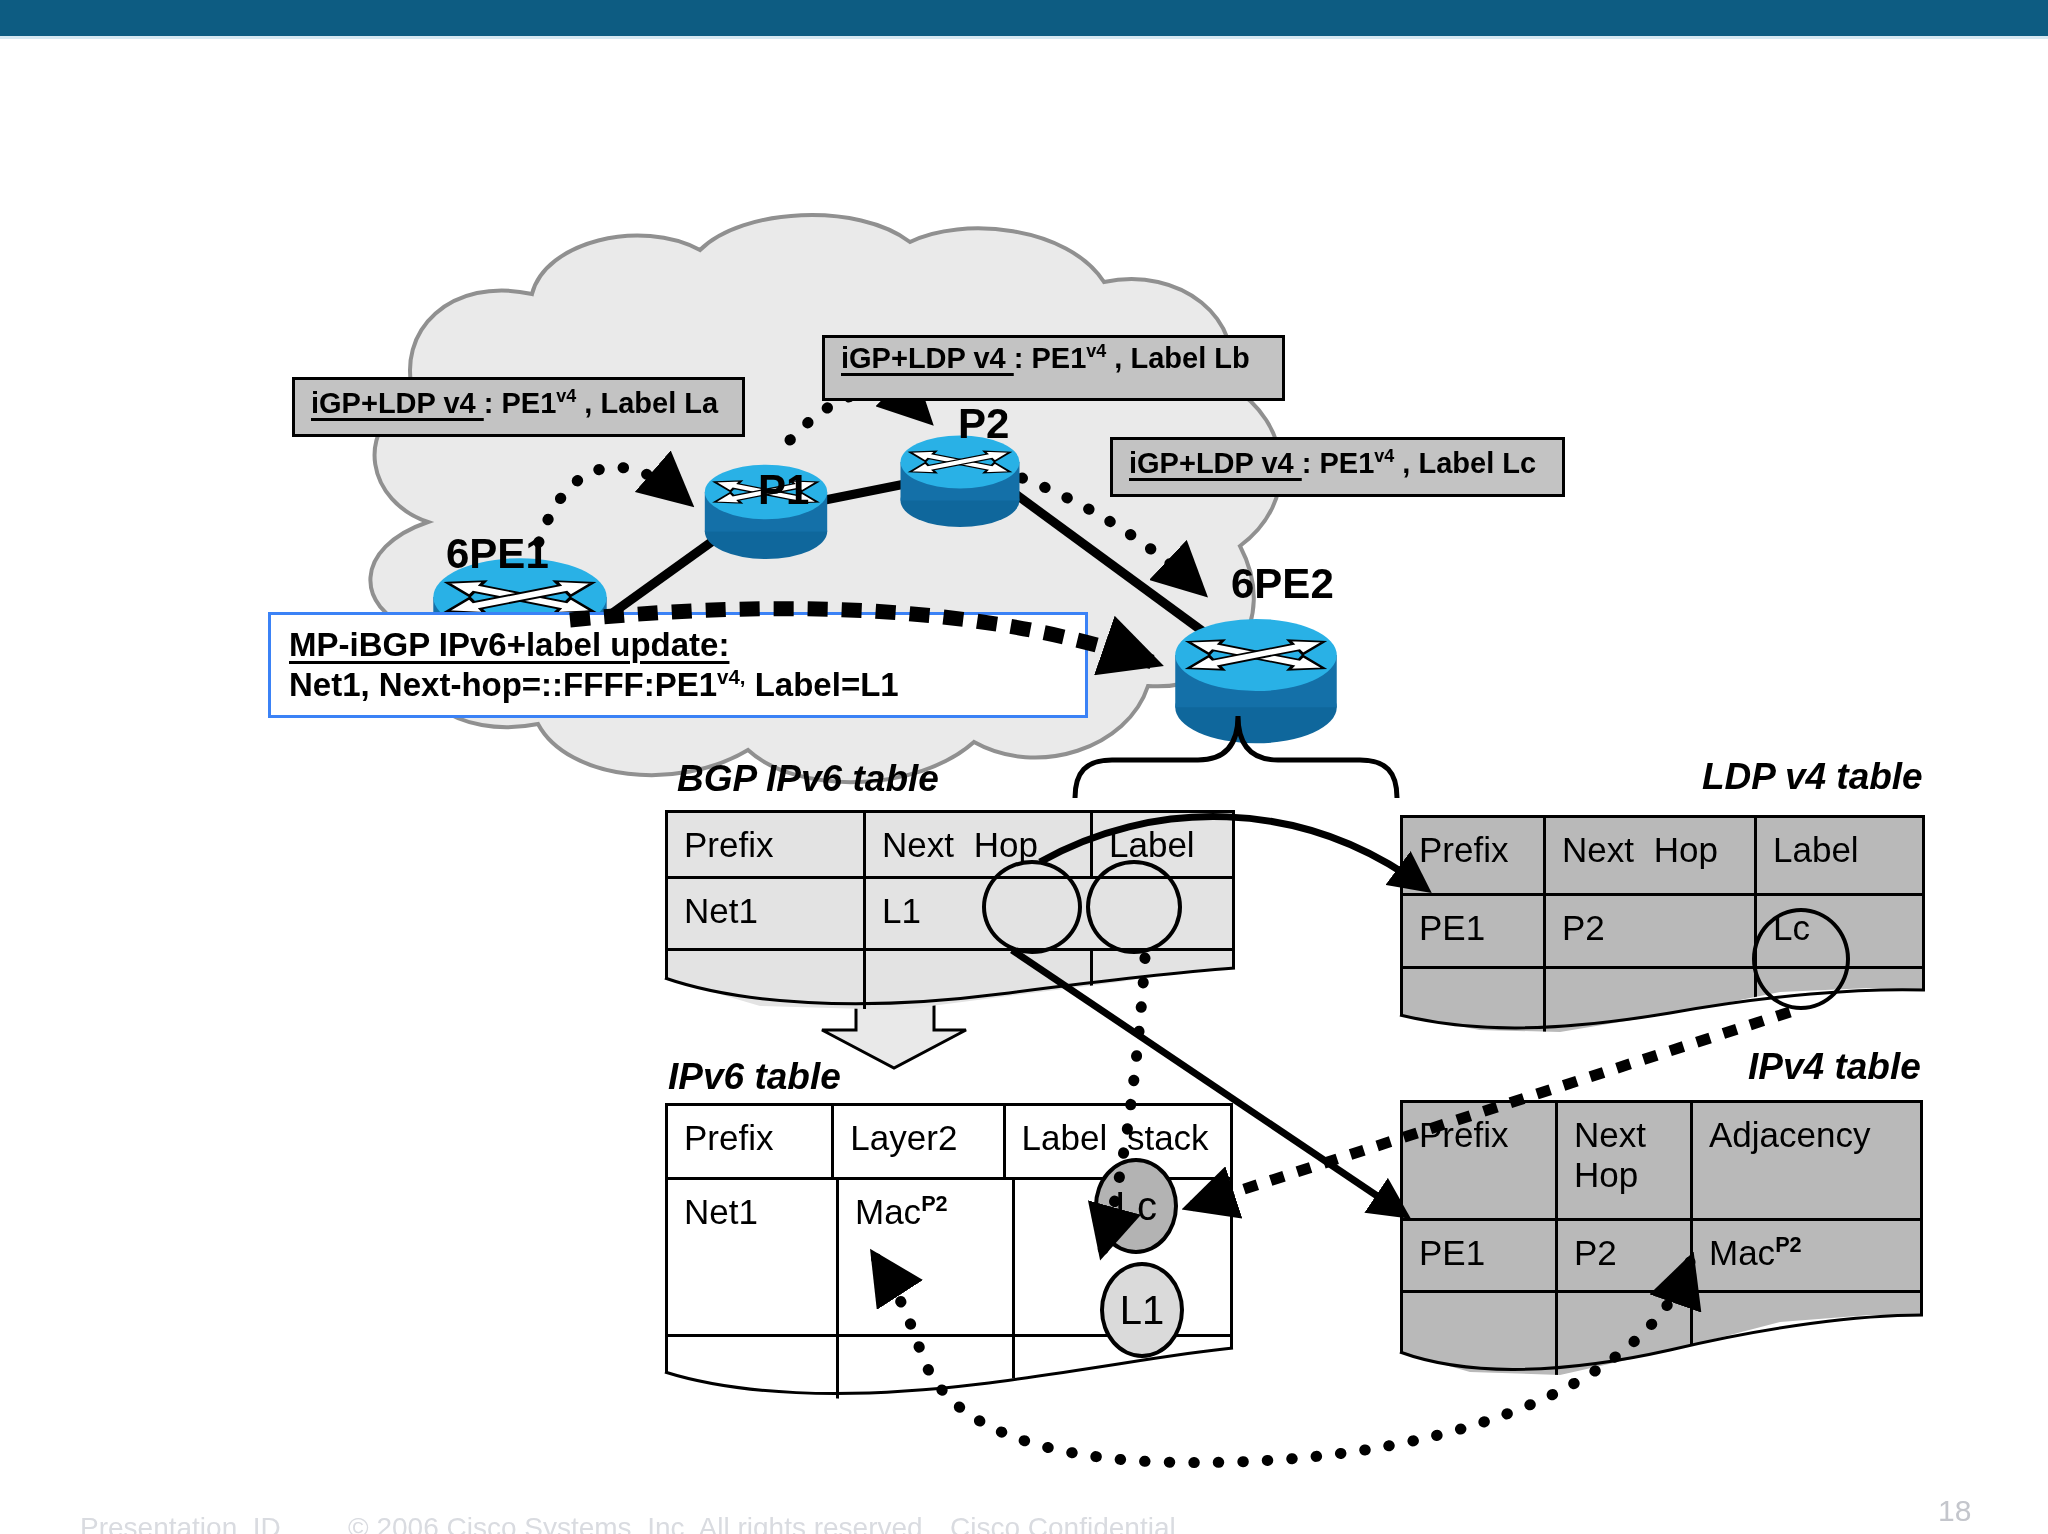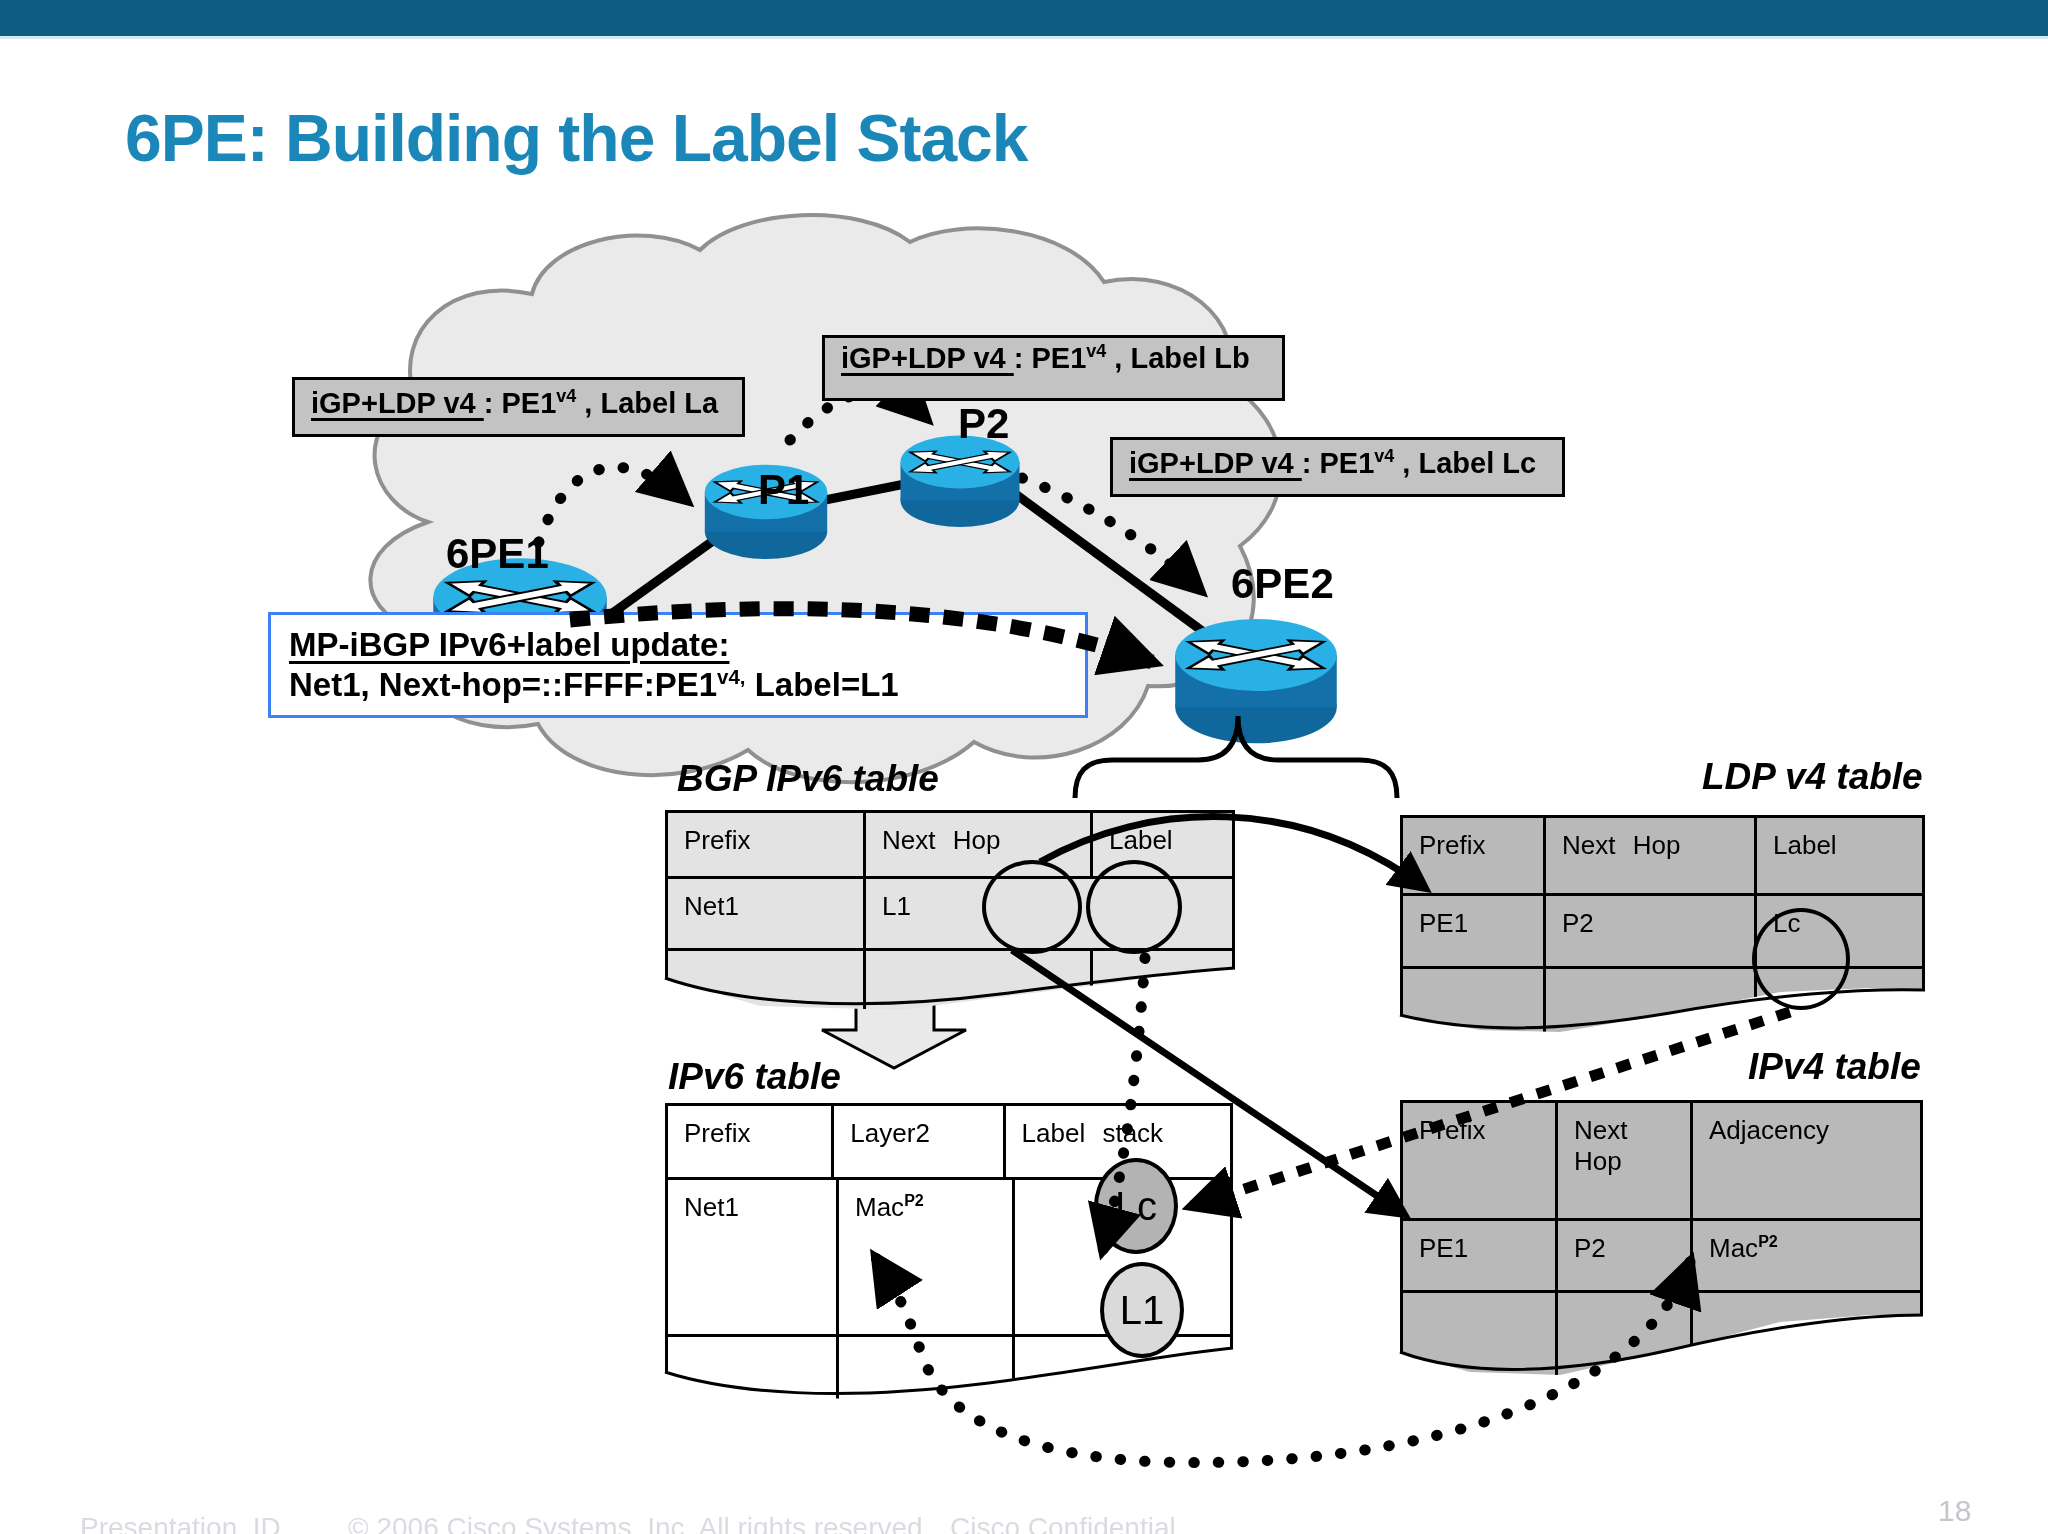--- a/index.html
+++ b/index.html
@@ -16,21 +16,21 @@
 
   .callout{position:absolute;background:#c3c3c3;border:3px solid #000;box-sizing:border-box;
            font-size:29px;font-weight:bold;padding:8px 0 0 16px;line-height:30px;overflow:hidden;}
   .update-box{position:absolute;left:268px;top:612px;width:820px;height:106px;background:#ffffff;border:3px solid #3b82f6;
            box-sizing:border-box;font-size:33px;font-weight:bold;padding:10px 0 0 18px;line-height:40px;}
   .u{text-decoration:underline;text-decoration-thickness:3px;text-underline-offset:5px;}
   sup{font-size:62%;font-weight:bold;vertical-align:super;line-height:0;}
 
   .tbl-title{position:absolute;font-size:37px;font-weight:bold;font-style:italic;white-space:nowrap;}
   .tbl{position:absolute;display:flex;flex-direction:column;box-sizing:border-box;
-       border:3px solid #000;border-bottom:0;font-size:26px;}
+       border:3px solid #000;border-bottom:0;font-size:35px;}
   .tr{display:flex;border-bottom:3px solid #000;box-sizing:border-box;flex:0 0 auto;}
   .tr.empty{border-bottom:0;flex:1 1 auto;}
   .td{box-sizing:border-box;border-right:3px solid #000;padding:12px 0 0 16px;overflow:hidden;}
   .td.last{border-right:0;}
   .th .td{word-spacing:10px;}
   .tbl.light{background:#e3e3e3;}
   .tbl.dark{background:#b9b9b9;}
   .tbl.white{background:#ffffff;}
 
   .circle{position:absolute;border:4px solid #000;border-radius:50%;box-sizing:border-box;}
@@ -38,21 +38,20 @@
 
   .footer{position:absolute;top:1512px;font-size:28px;color:#d9dbe0;white-space:nowrap;}
   .pagenum{position:absolute;left:1938px;top:1494px;font-size:30px;color:#c4c6cc;}
 </style>
 </head>
 <body>
 
 <div class="slide">
 
   <div class="topbar"></div>
-  <h1 class="title">6PE: Building the Label Stack</h1>
 
   <svg id="svg-under" class="layer" viewBox="0 0 2048 1534">
     <defs>
       <marker id="ah-l" viewBox="0 0 10 10" refX="8" refY="5" markerWidth="5" markerHeight="5" orient="auto-start-reverse">
         <path d="M0 0 L10 5 L0 10 z" fill="#000"></path>
       </marker>
       <marker id="ah-xl" viewBox="0 0 10 10" refX="8" refY="5" markerWidth="4.2" markerHeight="4.2" orient="auto-start-reverse">
         <path d="M0 0 L10 5 L0 10 z" fill="#000"></path>
       </marker>
       <g id="router">

